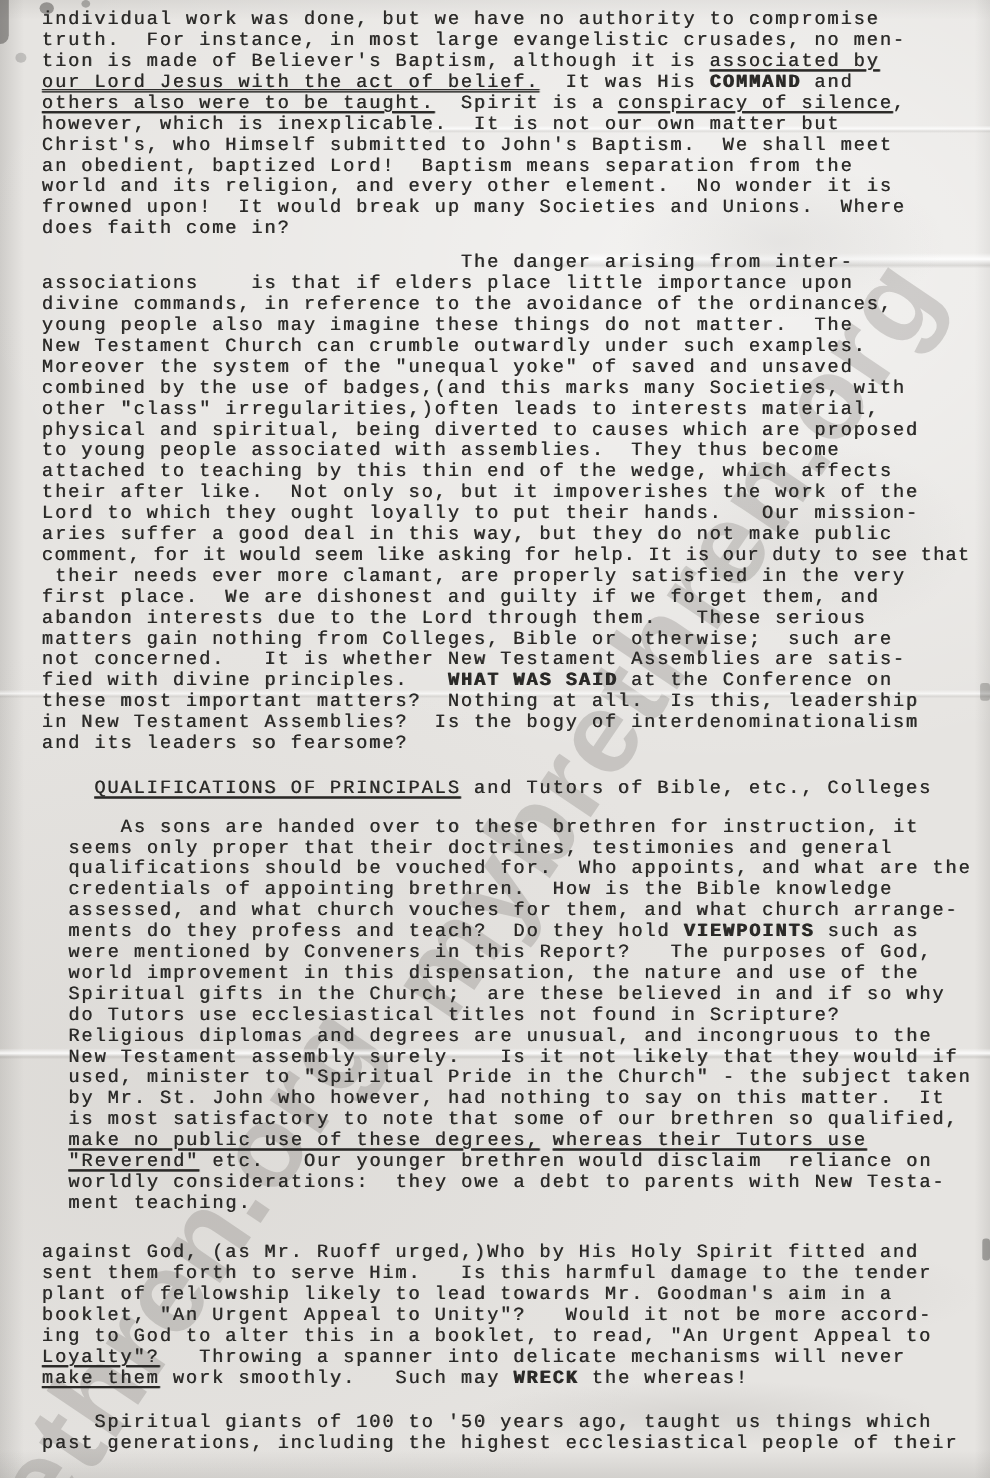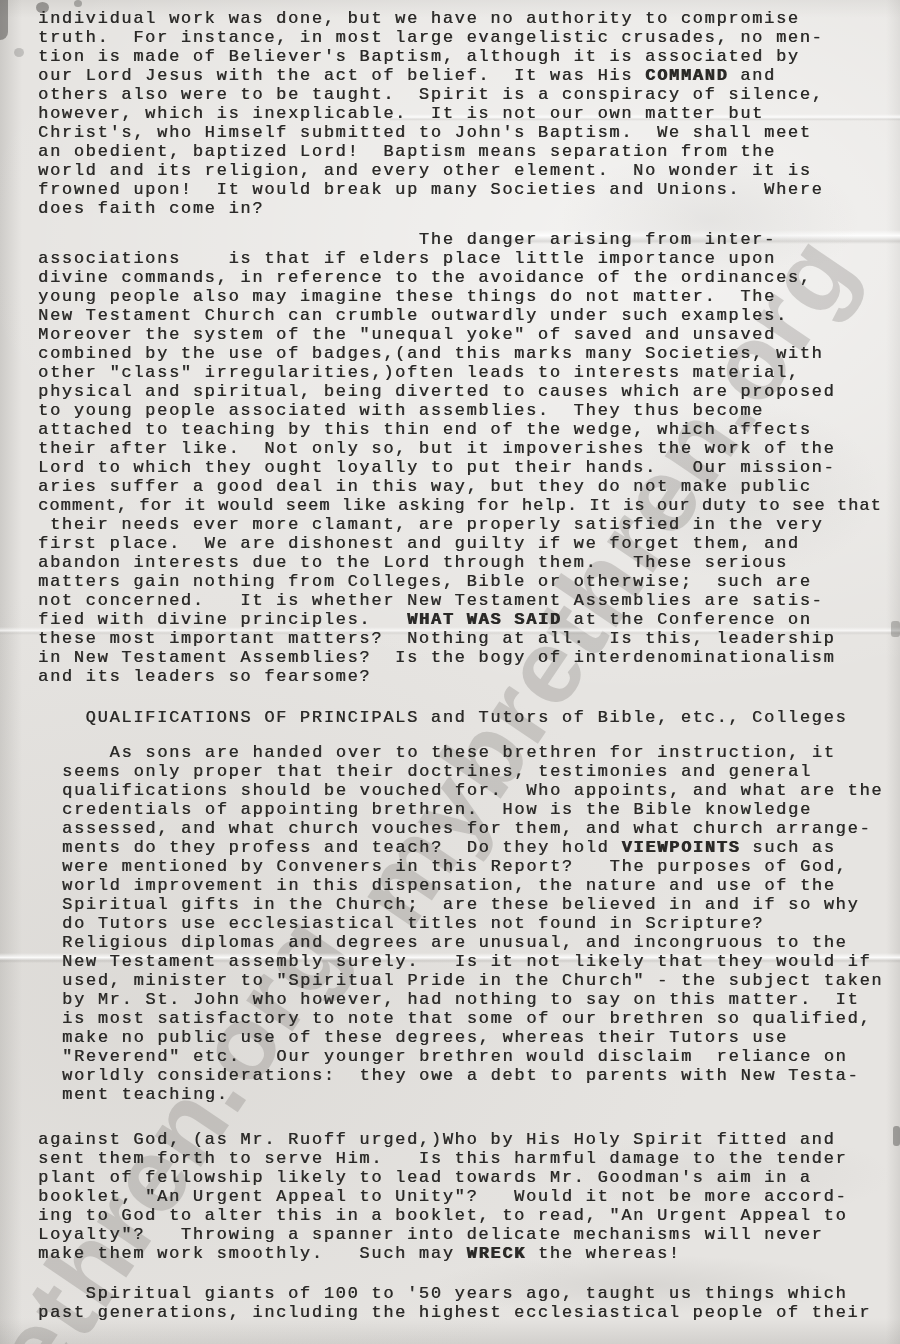--- a/index.html
+++ b/index.html
@@ -20,22 +20,22 @@
   }
   .textcol{
     position:absolute;top:0;left:0;width:756px;
     padding:9px 12px 0 38px;box-sizing:border-box;
     color:#2a2927;
     font-size:17px;line-height:19px;letter-spacing:1.7px;
     text-shadow:0.5px 0 0 rgba(42,41,39,.75);
   }
   .ln{white-space:pre;height:19px;}
   .sq{letter-spacing:1.05px;}
-  .u{text-decoration-thickness:1.8px;text-underline-offset:3px;}
-  .u2{text-decoration-style:double;text-decoration-thickness:1px;text-underline-offset:2px;text-align:right;}
+  .u{text-decoration:underline;text-decoration-thickness:1.8px;text-underline-offset:3px;}
+  .u2{text-decoration:underline;text-decoration-style:double;text-decoration-thickness:1px;text-underline-offset:2px;text-align:right;}
   .b{font-weight:bold;text-shadow:0.8px 0 0 rgba(30,29,27,.9);}
   .para{margin:0;}
   .p1{margin-top:12px;}
   .heading{margin-top:22px;}
   .p3{margin-top:16px;margin-left:24px;}
   .p4{margin-top:26px;}
   .p5{margin-top:21px;text-align:center;}
   .watermark{
     position:absolute;white-space:nowrap;
     font-family:"Liberation Sans","DejaVu Sans",sans-serif;

